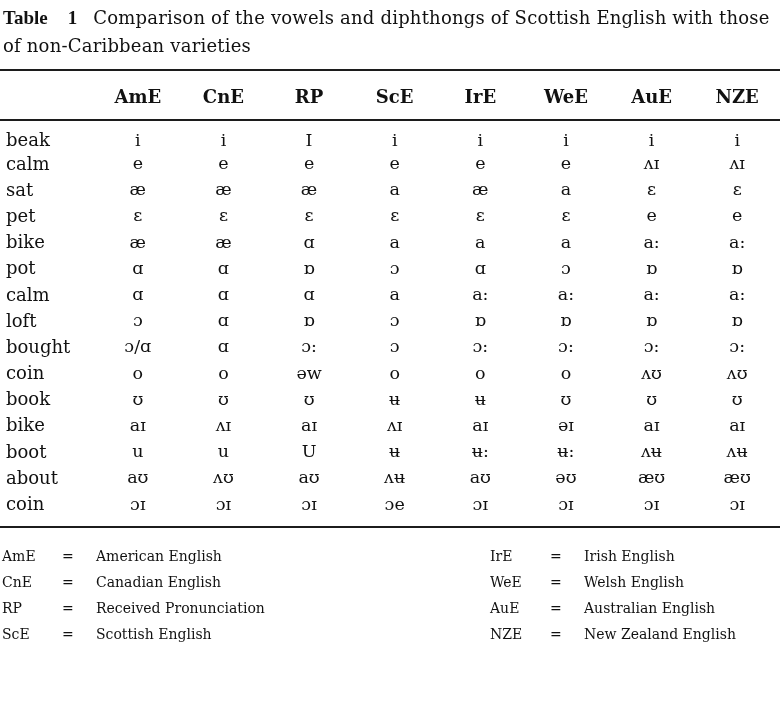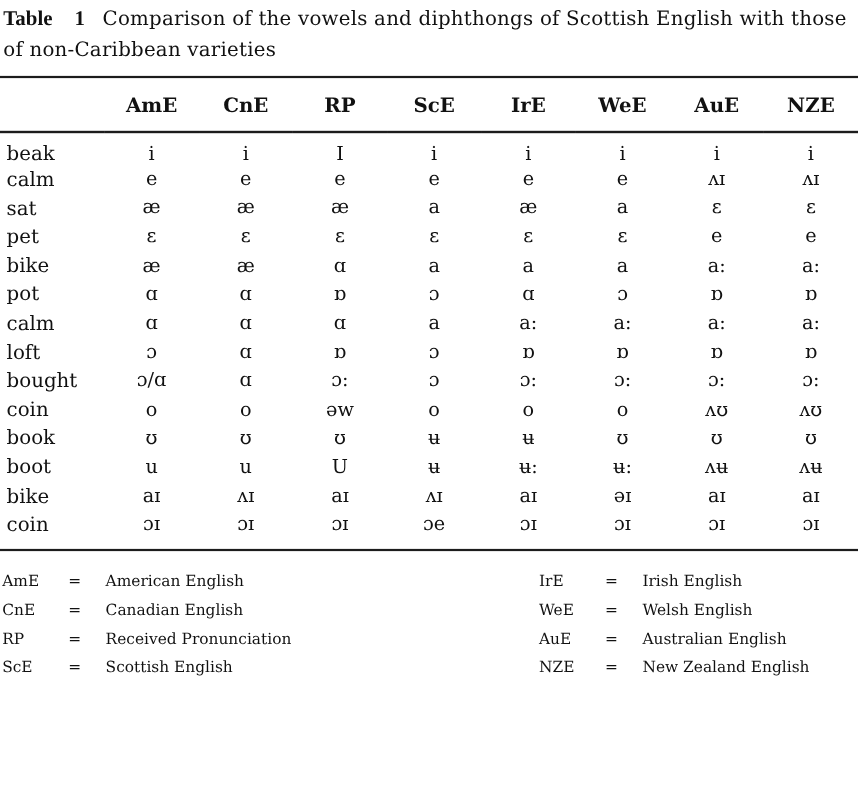--- a/index.html
+++ b/index.html
@@ -236,40 +236,51 @@
       <td>ʊ</td>
       <td>ʊ</td>
       <td>ʊ</td>
       <td>ʉ</td>
       <td>ʉ</td>
       <td>ʊ</td>
       <td>ʊ</td>
       <td>ʊ</td>
     </tr>
     <tr>
+      <th>bike</th>
+      <td>aɪ</td>
+      <td>ʌɪ</td>
+      <td>aɪ</td>
+      <td>ʌɪ</td>
+      <td>aɪ</td>
+      <td>əɪ</td>
+      <td>aɪ</td>
+      <td>aɪ</td>
+    </tr>
+    <tr>
       <th>boot</th>
       <td>u</td>
       <td>u</td>
       <td>U</td>
       <td>ʉ</td>
       <td>ʉ:</td>
       <td>ʉ:</td>
       <td>ʌʉ</td>
       <td>ʌʉ</td>
     </tr>
     <tr>
-      <th>bike</th>
-      <td>aɪ</td>
-      <td>ʌɪ</td>
-      <td>aɪ</td>
-      <td>ʌɪ</td>
-      <td>aɪ</td>
-      <td>əɪ</td>
-      <td>aɪ</td>
-      <td>aɪ</td>
+      <th>about</th>
+      <td>aʊ</td>
+      <td>ʌʊ</td>
+      <td>aʊ</td>
+      <td>ʌʉ</td>
+      <td>aʊ</td>
+      <td>əʊ</td>
+      <td>æʊ</td>
+      <td>æʊ</td>
     </tr>
     <tr>
       <th>coin</th>
       <td>ɔɪ</td>
       <td>ɔɪ</td>
       <td>ɔɪ</td>
       <td>ɔe</td>
       <td>ɔɪ</td>
       <td>ɔɪ</td>
       <td>ɔɪ</td>

